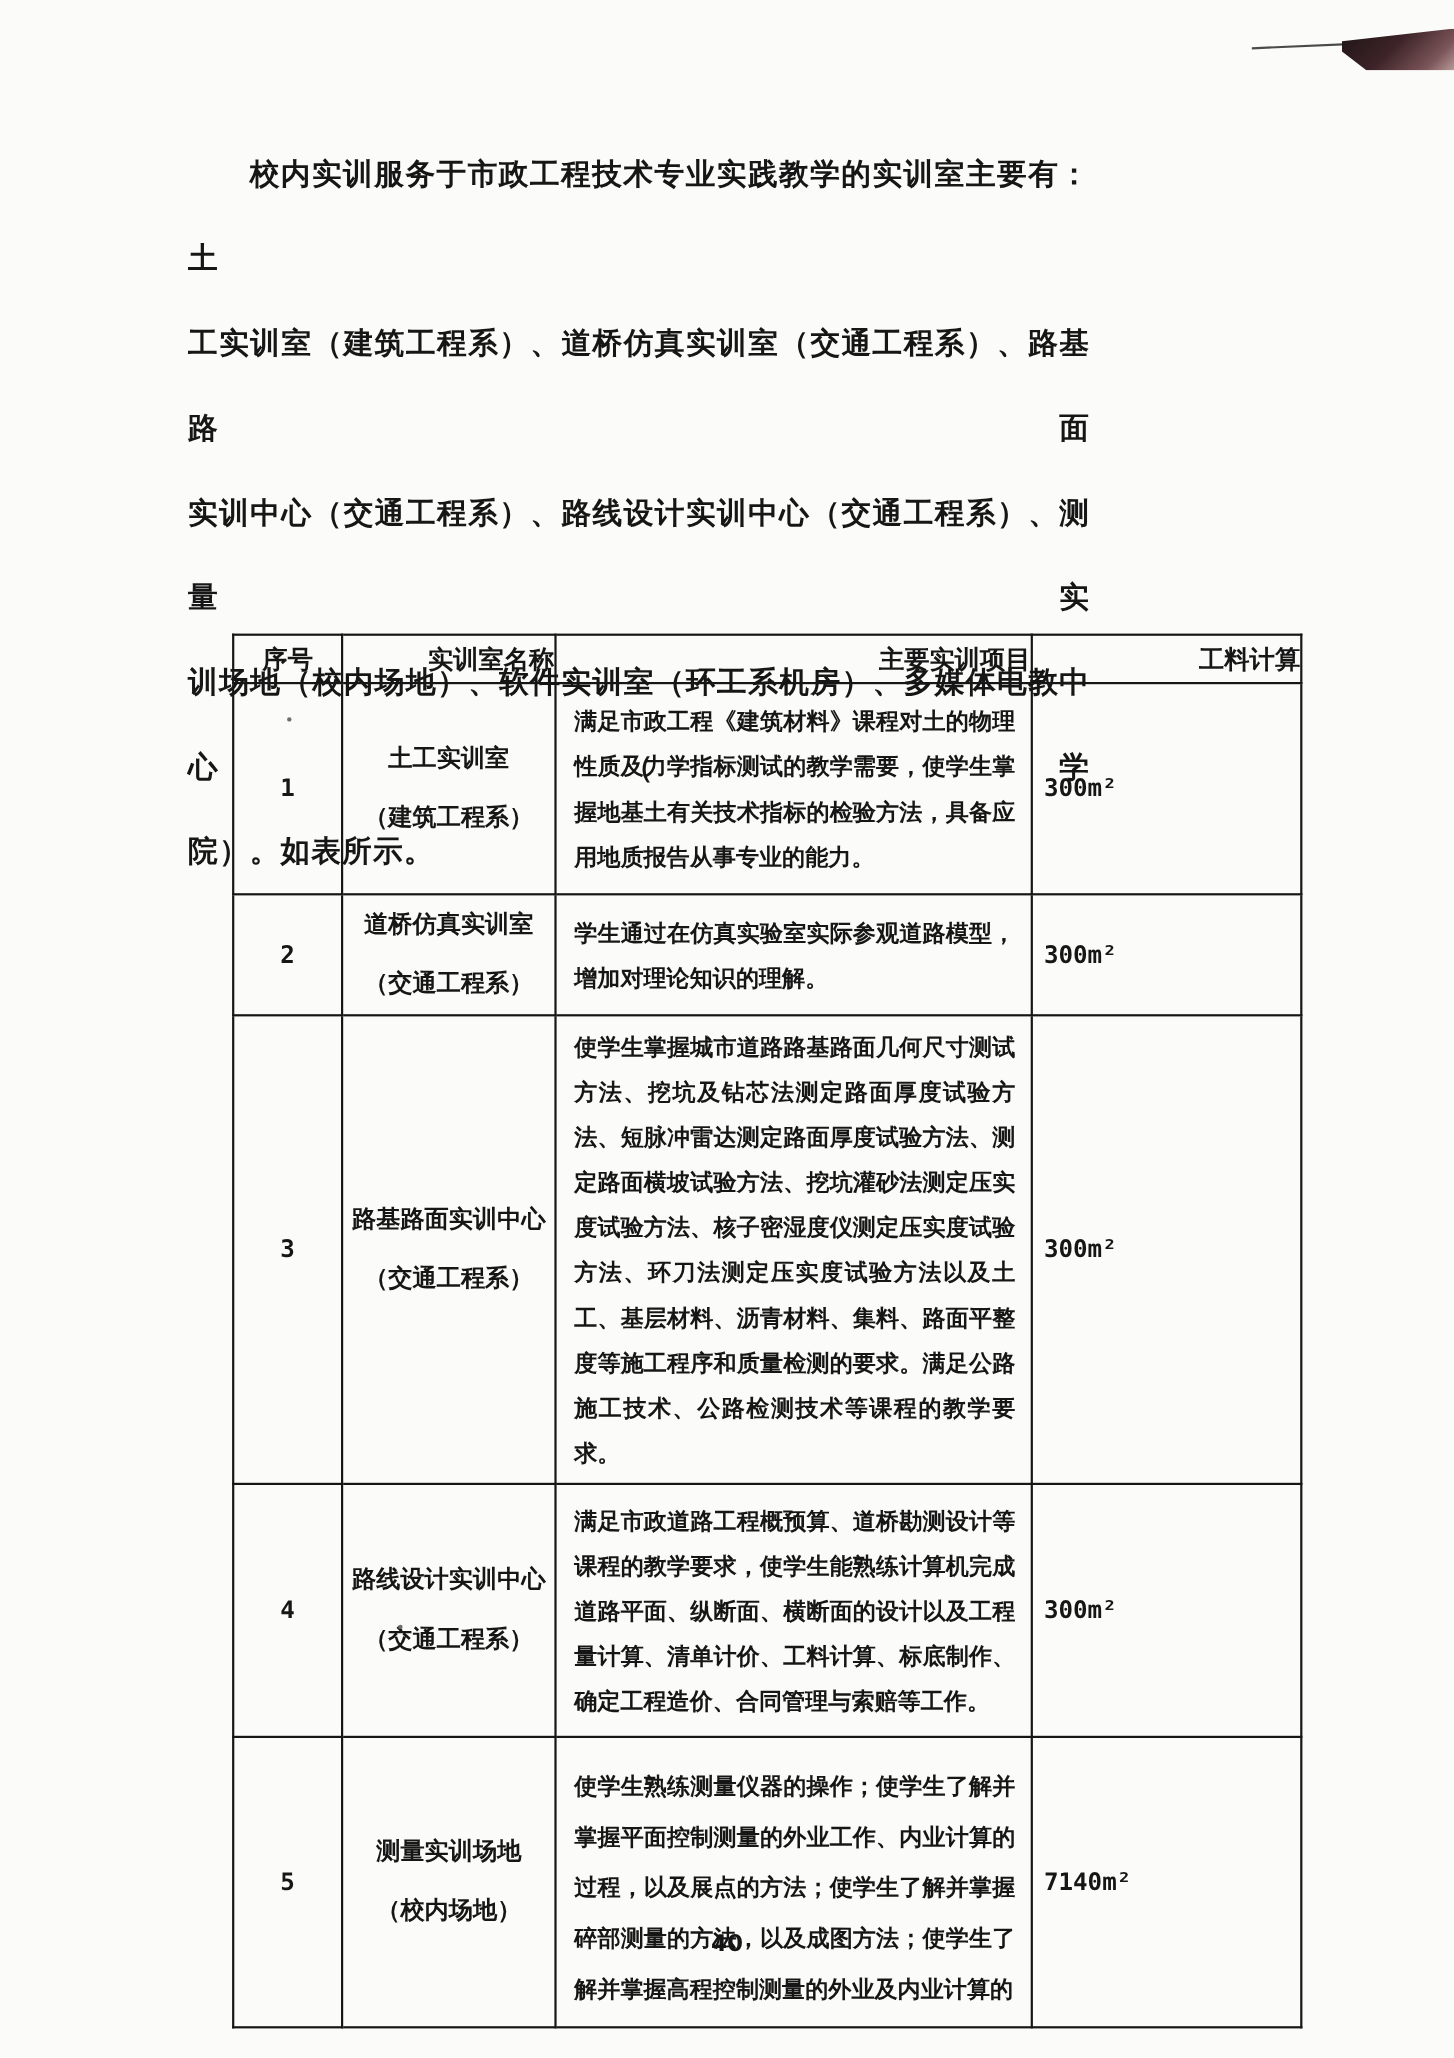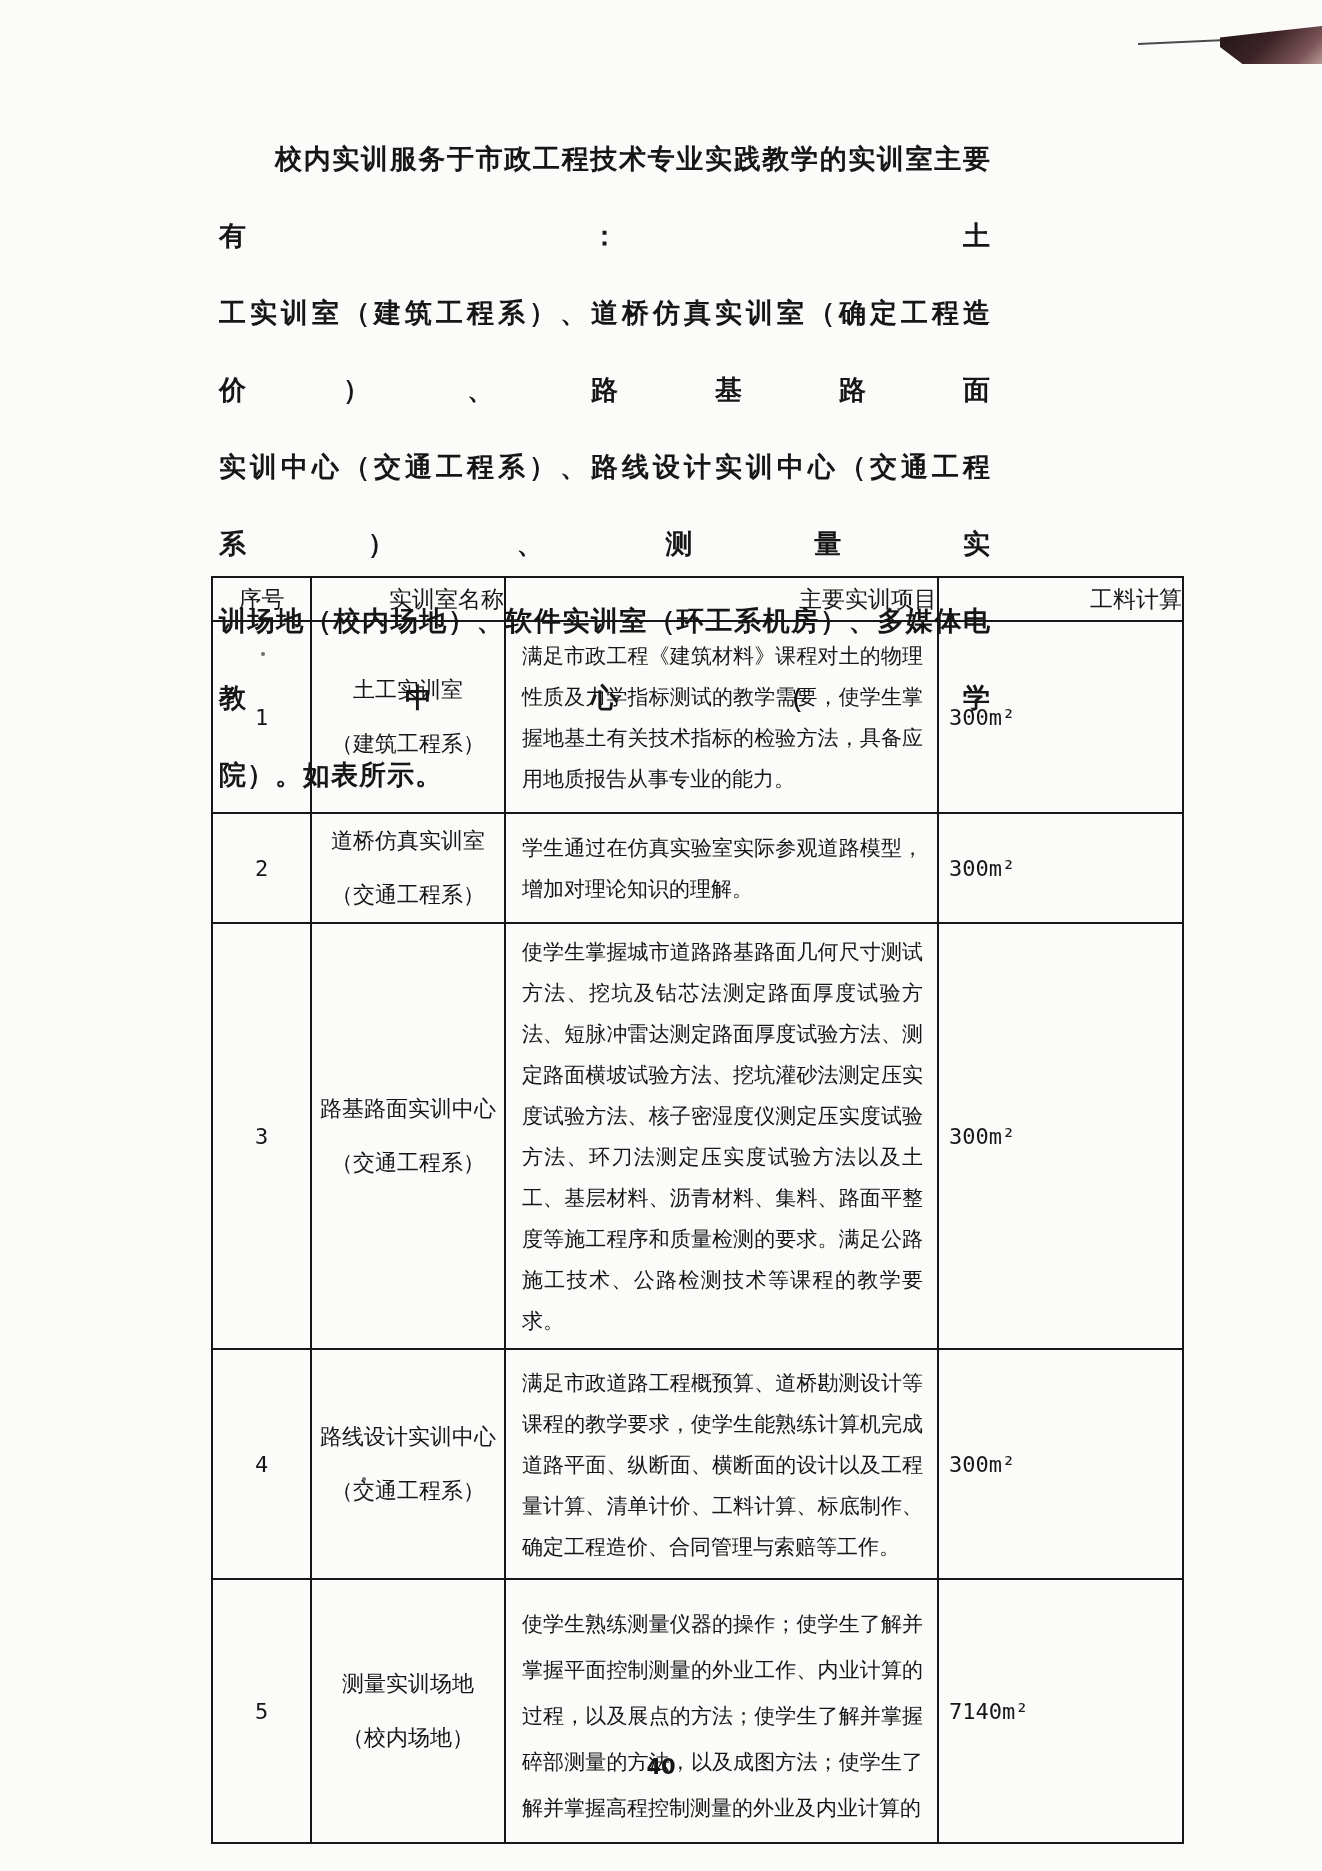--- a/index.html
+++ b/index.html
@@ -26,41 +26,40 @@
 
   
   .paragraph{
     position:absolute;left:171px;top:120px;width:820px;
     font-size:27px;font-weight:bold;line-height:77px;
     letter-spacing:1px;
   }
   .pline{
     text-align:justify;text-align-last:justify;
     text-justify:inter-character;
-    margin-left:48px;
   }
   .pline.indent{text-indent:56px;}
   .pline.last{text-align:left;text-align-last:left;}
 
   
   .table-title{
     position:absolute;left:0;top:516px;width:100%;
     text-align:center;font-size:28px;font-weight:bold;
     letter-spacing:1px;
   }
 
   
   table.lab-table{
     position:absolute;left:211px;top:576px;
     width:971px;border-collapse:collapse;table-layout:fixed;
     background:transparent;
   }
   .lab-table td,.lab-table th{
     border:2px solid #161616;
-    font-weight:normal;color:#161616;
+    font-weight:bold;color:#161616;
     vertical-align:middle;
     overflow:hidden;
   }
   .lab-table col.c-no{width:99px;}
   .lab-table col.c-name{width:194px;}
   .lab-table col.c-project{width:433px;}
   .lab-table col.c-area{width:245px;}
 
   .lab-table th{
     height:42px;font-size:23px;text-align:right;padding:0 0 0 20px;
@@ -101,21 +100,21 @@
 </head>
 <body>
 
 <div class="page">
 
   <div class="corner-line"></div>
   <div class="corner-artifact"></div>
 
   <div class="paragraph">
     <div class="pline indent">校内实训服务于市政工程技术专业实践教学的实训室主要有：土</div>
-    <div class="pline">工实训室（建筑工程系）、道桥仿真实训室（确定工程造价）、路基路面</div>
+    <div class="pline">工实训室（建筑工程系）、道桥仿真实训室（交通工程系）、路基路面</div>
     <div class="pline">实训中心（交通工程系）、路线设计实训中心（交通工程系）、测量实</div>
     <div class="pline">训场地（校内场地）、软件实训室（环工系机房）、多媒体电教中心（学</div>
     <div class="pline last">院）。如表所示。</div>
   </div>
 
 
   <table class="lab-table">
     <colgroup>
       <col class="c-no">
         <col class="c-name">

